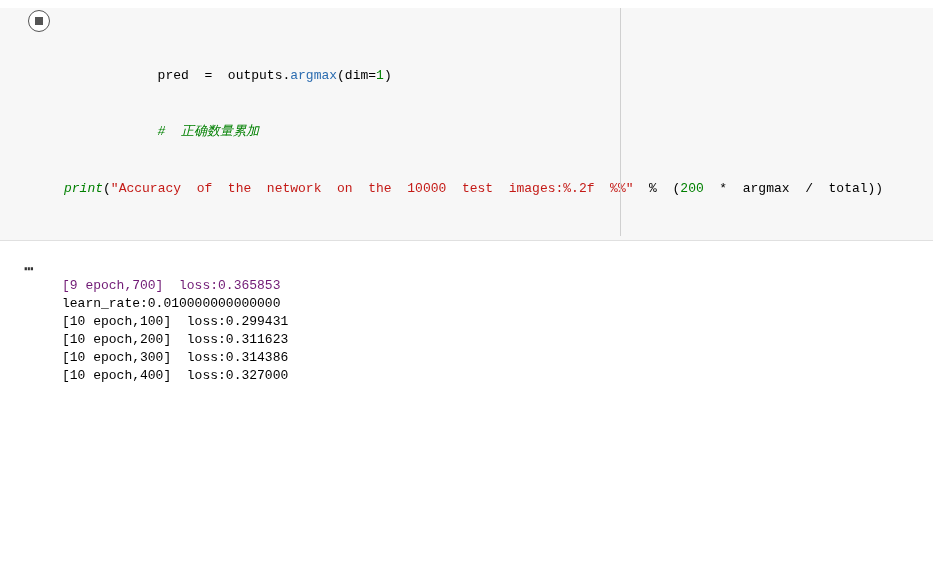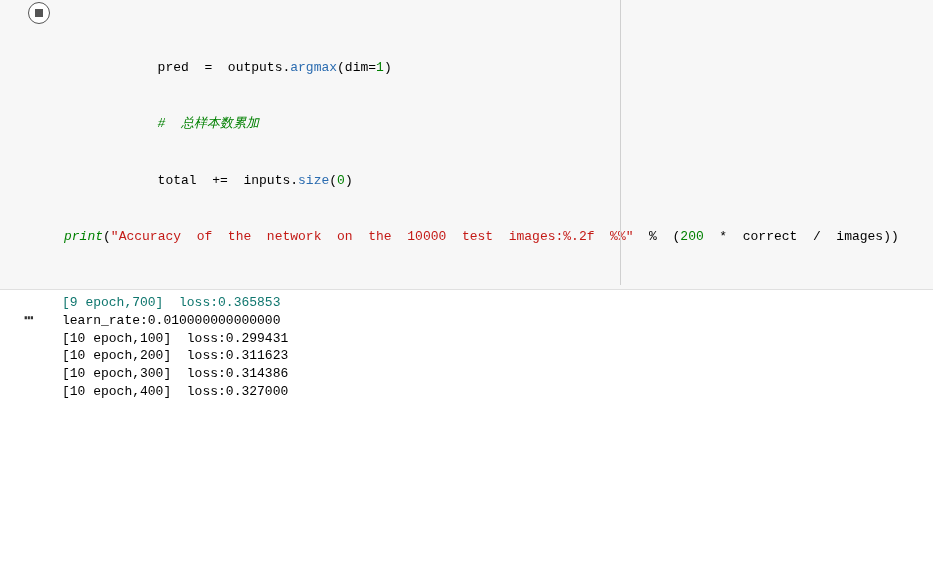--- a/index.html
+++ b/index.html
@@ -13,20 +13,21 @@
       background: #ffffff;
       width: 933px;
       height: 565px;
       overflow: hidden;
     }
     .code-cell {
       display: flex;
       background: #f7f7f7;
       border-bottom: 1px solid #e0e0e0;
       padding-bottom: 4px;
+      margin-top: 8px;
     }
     .gutter {
       width: 62px;
       padding-top: 2px;
       display: flex;
       justify-content: flex-start;
       padding-left: 28px;
       flex-shrink: 0;
     }
     .stop-icon {
@@ -92,38 +93,38 @@
       font-family: Consolas, "Courier New", monospace;
       font-size: 13px;
       color: #000;
       line-height: 1.38;
       white-space: pre;
     }
     .output-line {
       display: block;
     }
     .faded {
-      color: #0f766e;
+      color: #701a75;
+      margin-top: 32px;
     }
   </style>
 </head>
 <body>
 
 <div class="code-cell">
   <div class="gutter">
     <div class="stop-icon">
       <div class="square"></div>
     </div>
   </div>
   <div class="code-content">
     <div class="divider"></div>
     <div class="code-line"><span>            pred  =  outputs.</span><span class="c-func">argmax</span><span>(dim=</span><span class="c-num">1</span><span>)</span></div>
-    <div class="code-line"><span class="c-comment">            #  总样本数累加</span></div>
-    <div class="code-line"><span>            total  +=  inputs.</span><span class="c-func">size</span><span>(</span><span class="c-num">0</span><span>)</span></div>
-    <div class="code-line"><span class="c-builtin">print</span><span>(</span><span class="c-string">"Accuracy  of  the  network  on  the  10000  test  images:%.2f  %%"</span><span>  %  (</span><span class="c-num">200</span><span>  *  correct  /  images))</span></div>
+    <div class="code-line"><span class="c-comment">            #  正确数量累加</span></div>
+    <div class="code-line"><span class="c-builtin">print</span><span>(</span><span class="c-string">"Accuracy  of  the  network  on  the  10000  test  images:%.2f  %%"</span><span>  %  (</span><span class="c-num">200</span><span>  *  argmax  /  total))</span></div>
   </div>
 </div>
 
 <div class="output-wrap">
   <div class="output-gutter">
     <div class="more-dots">⋯</div>
   </div>
   <div class="output-content"><span class="output-line faded">[9 epoch,700]  loss:0.365853</span><span class="output-line">learn_rate:0.010000000000000</span><span class="output-line">[10 epoch,100]  loss:0.299431</span><span class="output-line">[10 epoch,200]  loss:0.311623</span><span class="output-line">[10 epoch,300]  loss:0.314386</span><span class="output-line">[10 epoch,400]  loss:0.327000</span></div>
 </div>
 

